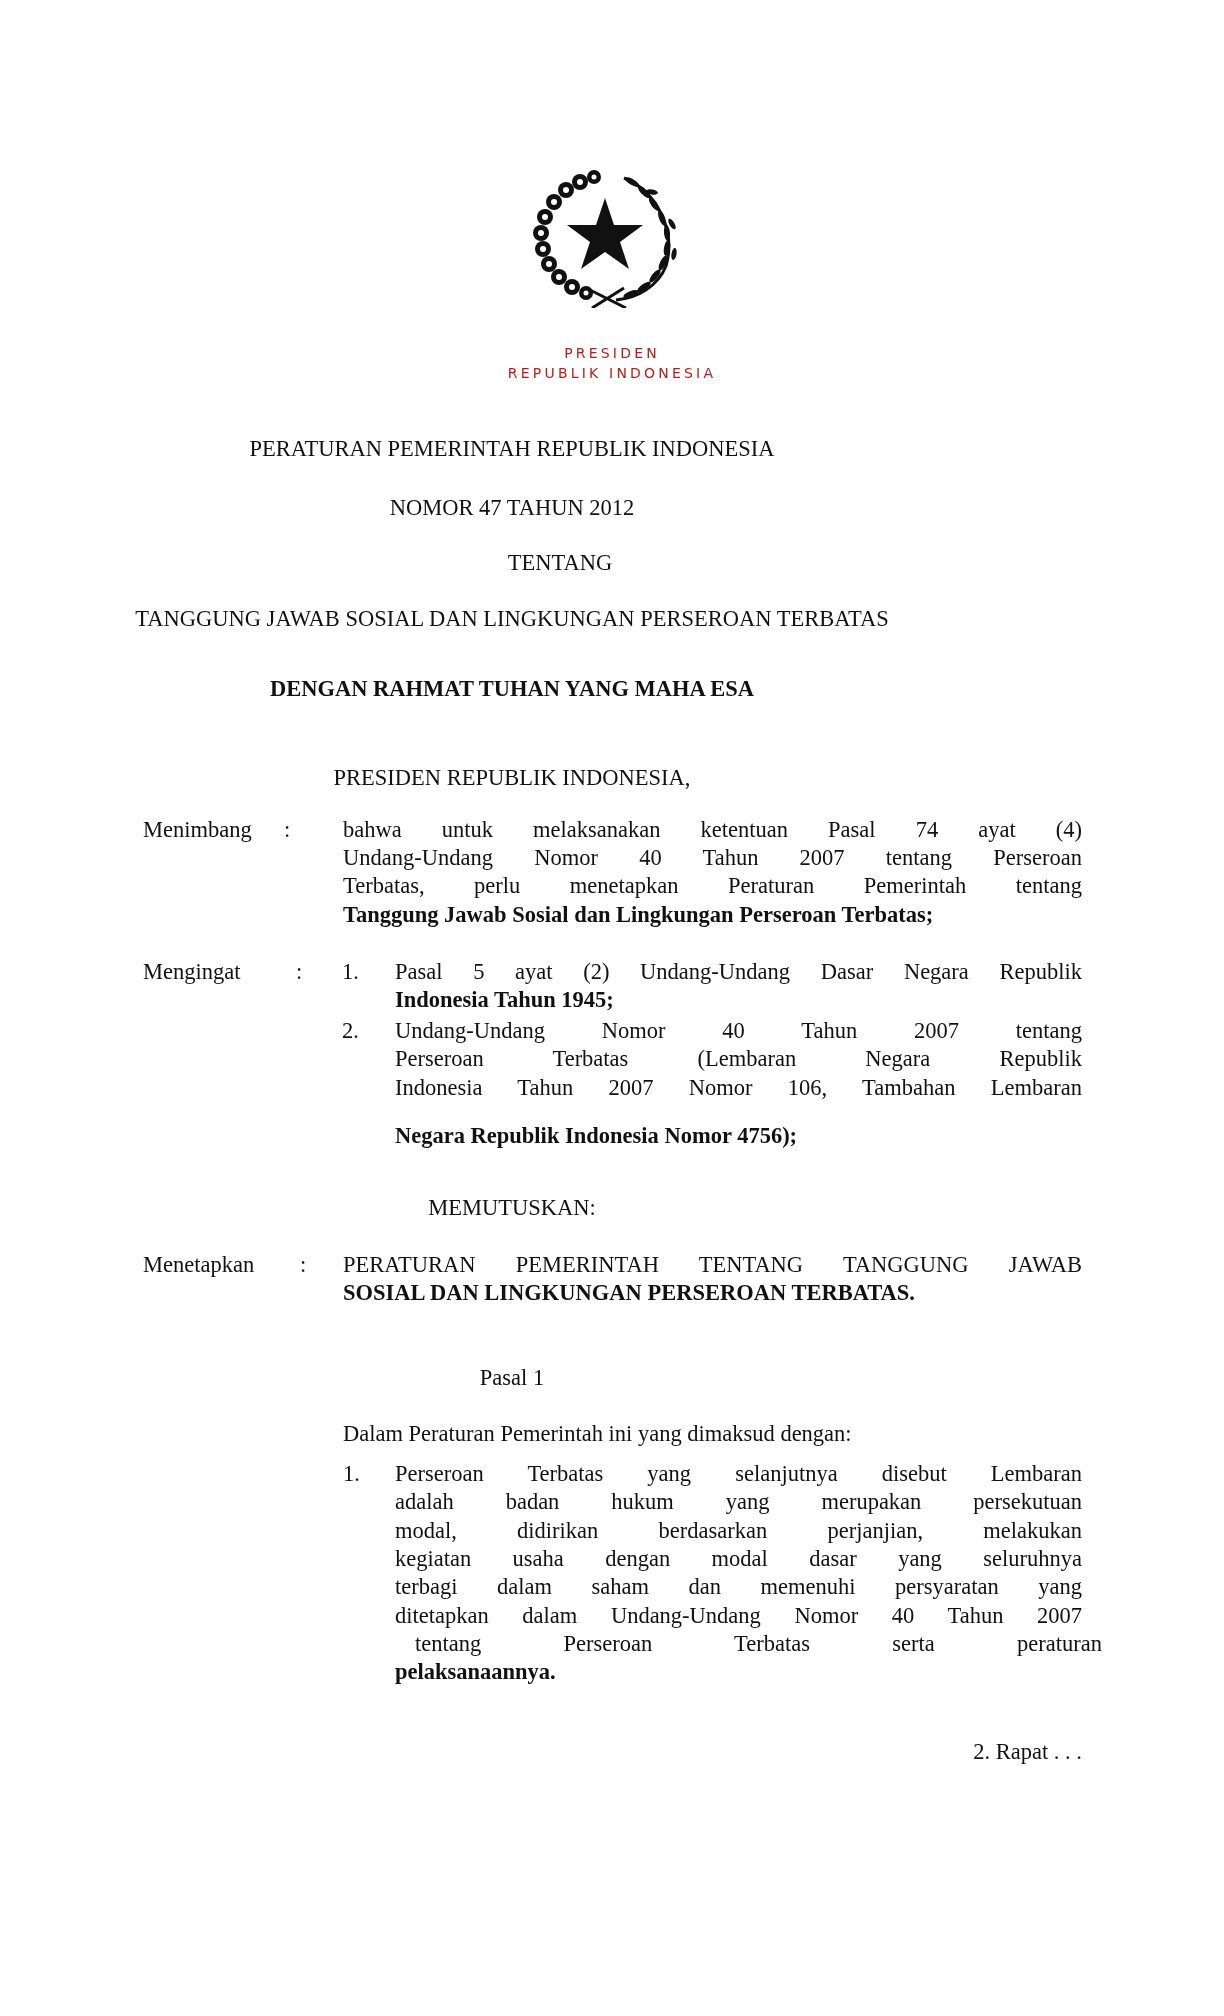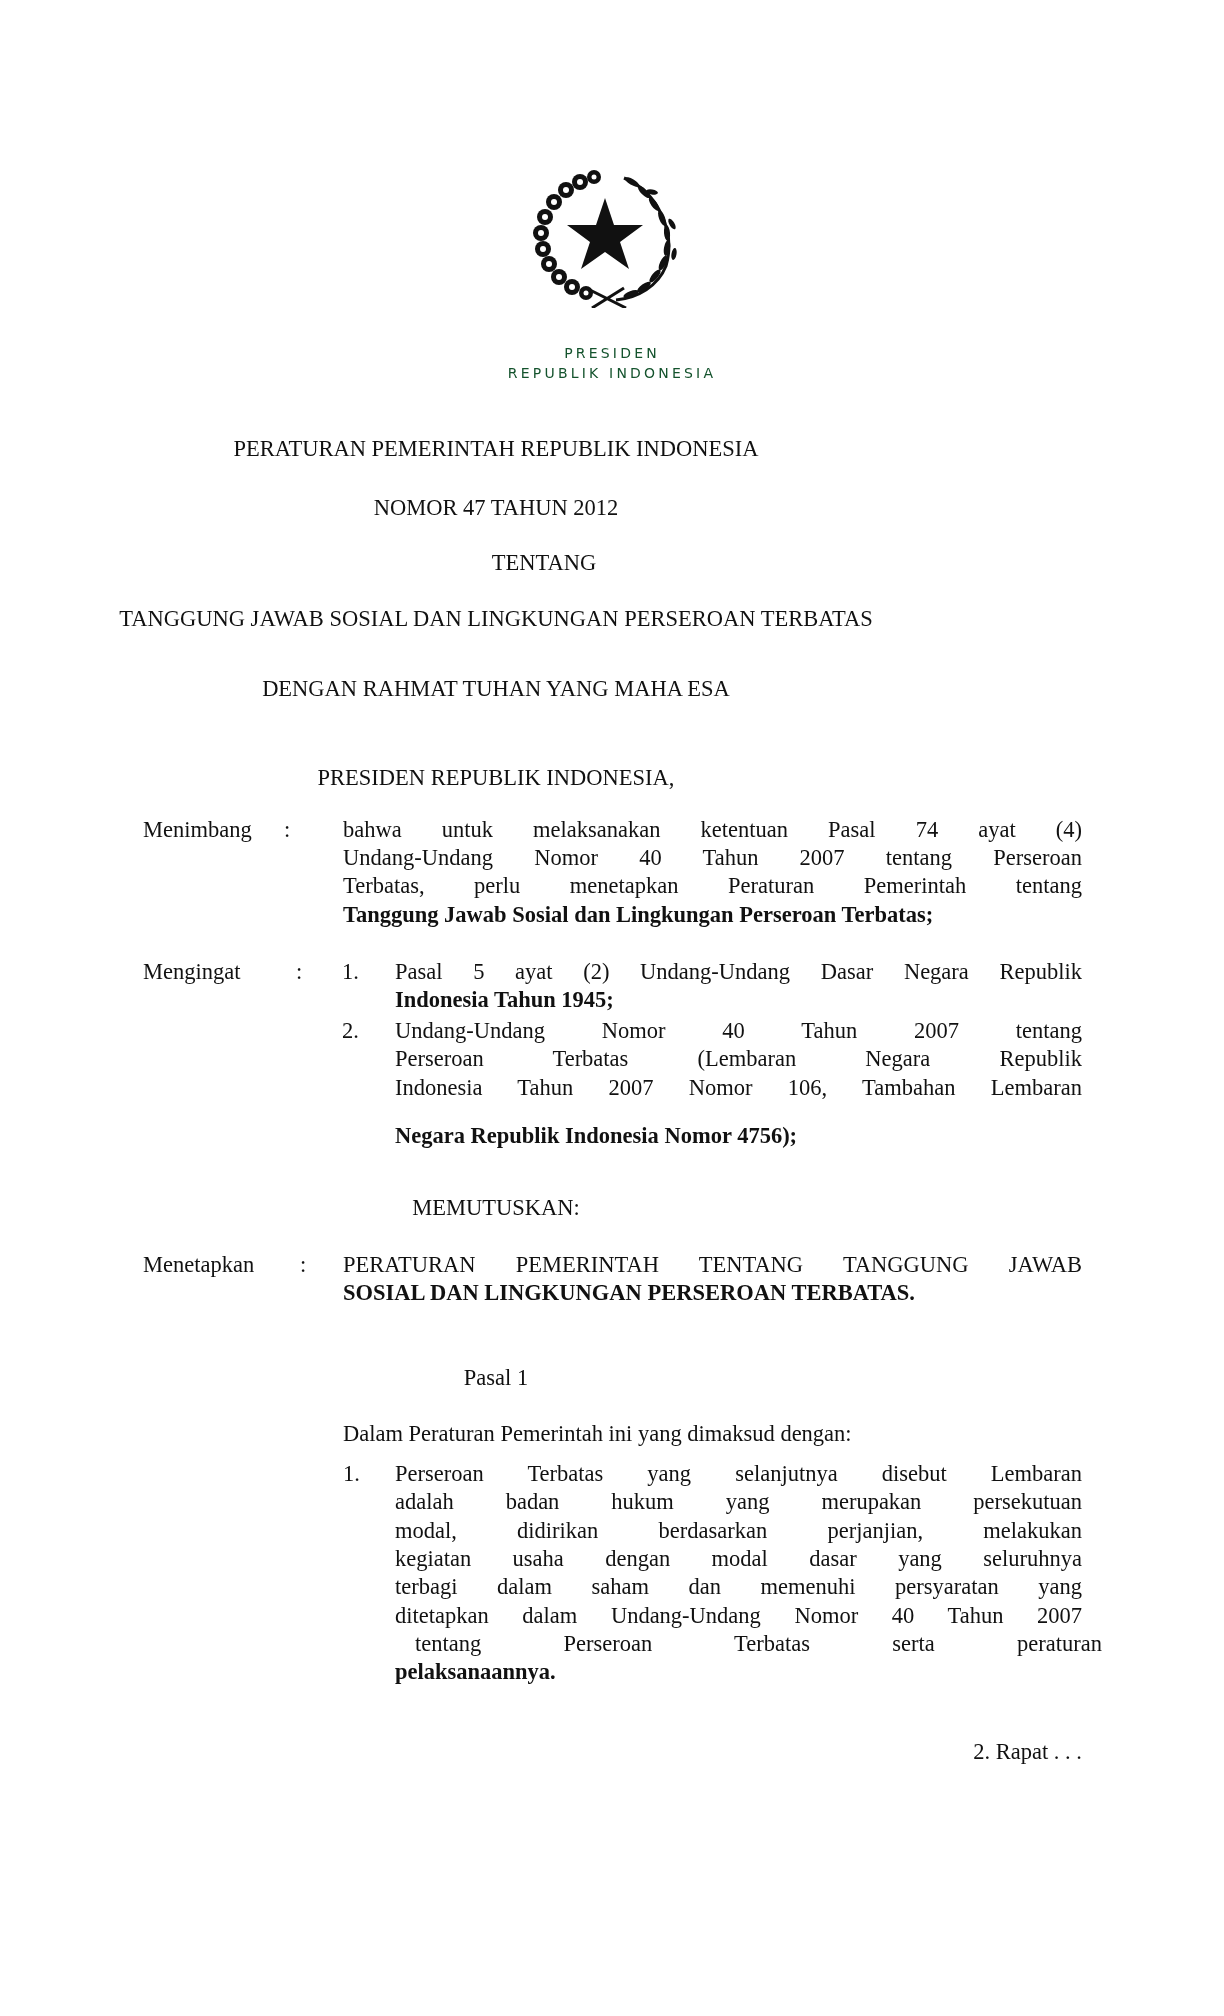--- a/index.html
+++ b/index.html
@@ -1,25 +1,25 @@
 <!DOCTYPE html>
 <html><head>
 <meta charset="utf-8">
 <style>
   html, body { margin: 0; padding: 0; background: #ffffff; }
   body { width: 1224px; height: 2016px; position: relative; overflow: hidden;
          font-family: "Liberation Serif", "DejaVu Serif", serif; color: #111111; }
   .ln { position: absolute; font-size: 22.5px; line-height: 28px; white-space: nowrap; }
-  .center { left: 0; width: 992px; text-align: center; }
+  .center { left: 0; width: 992px; text-align: center; padding-left: 16px; }
   .just { white-space: normal; text-align: justify; text-align-last: justify; }
   .last { text-align: center; text-align-last: left; font-weight: bold; }
   .emblem { position: absolute; left: 528px; top: 162px; width: 154px; height: 146px; }
   .seal-label { position: absolute; left: 0; width: 1224px; text-align: center;
                 font-family: "DejaVu Sans", sans-serif; font-size: 14px; letter-spacing: 3.2px;
-                line-height: 16px; color: #14532d; }
+                line-height: 16px; color: #b91c1c; }
 </style>
 </head>
 <body>
 
 <svg class="emblem" viewBox="0 0 154 146" xmlns="http://www.w3.org/2000/svg">
 
   <g fill="#111">
     <circle cx="38" cy="28" r="8"></circle>
       <circle cx="52" cy="20" r="8"></circle>
       <circle cx="66" cy="15" r="7"></circle>
@@ -68,21 +68,21 @@
   <polygon fill="#111" points="77,36 86,63 115,63 92,80 101,107 77,90 53,107 62,80 39,63 68,63"></polygon>
 </svg>
 
 <div class="seal-label" style="top:345px;">PRESIDEN</div>
 <div class="seal-label" style="top:365px;">REPUBLIK INDONESIA</div>
 
 <div class="ln center" style="top:435px;">PERATURAN PEMERINTAH REPUBLIK INDONESIA</div>
 <div class="ln center" style="top:494px;">NOMOR 47 TAHUN 2012</div>
 <div class="ln center" style="top:549px;margin-left:48px;">TENTANG</div>
 <div class="ln center" style="top:605px;">TANGGUNG JAWAB SOSIAL DAN LINGKUNGAN PERSEROAN TERBATAS</div>
-<div class="ln center" style="top:675px;">DENGAN RAHMAT TUHAN YANG MAHA ESA</div>
+<div class="ln center" style="top:675px;font-weight:bold;">DENGAN RAHMAT TUHAN YANG MAHA ESA</div>
 <div class="ln center" style="top:732px;margin-top:32px;">PRESIDEN REPUBLIK INDONESIA,</div>
 
 <div class="ln" style="left:143px; top:816px;">Menimbang</div>
 <div class="ln" style="left:284px; top:816px;">:</div>
 <div class="ln just" style="left:343px; width:739px; top:816px;">bahwa untuk melaksanakan ketentuan Pasal 74 ayat (4)</div>
 <div class="ln just" style="left:343px; width:739px; top:844px;">Undang-Undang Nomor 40 Tahun 2007 tentang Perseroan</div>
 <div class="ln just" style="left:343px; width:739px; top:872px;">Terbatas, perlu menetapkan Peraturan Pemerintah tentang</div>
 <div class="ln just last" style="left:343px; width:739px; top:901px;">Tanggung Jawab Sosial dan Lingkungan Perseroan Terbatas;</div>
 
 <div class="ln" style="left:143px; top:958px;">Mengingat</div>

